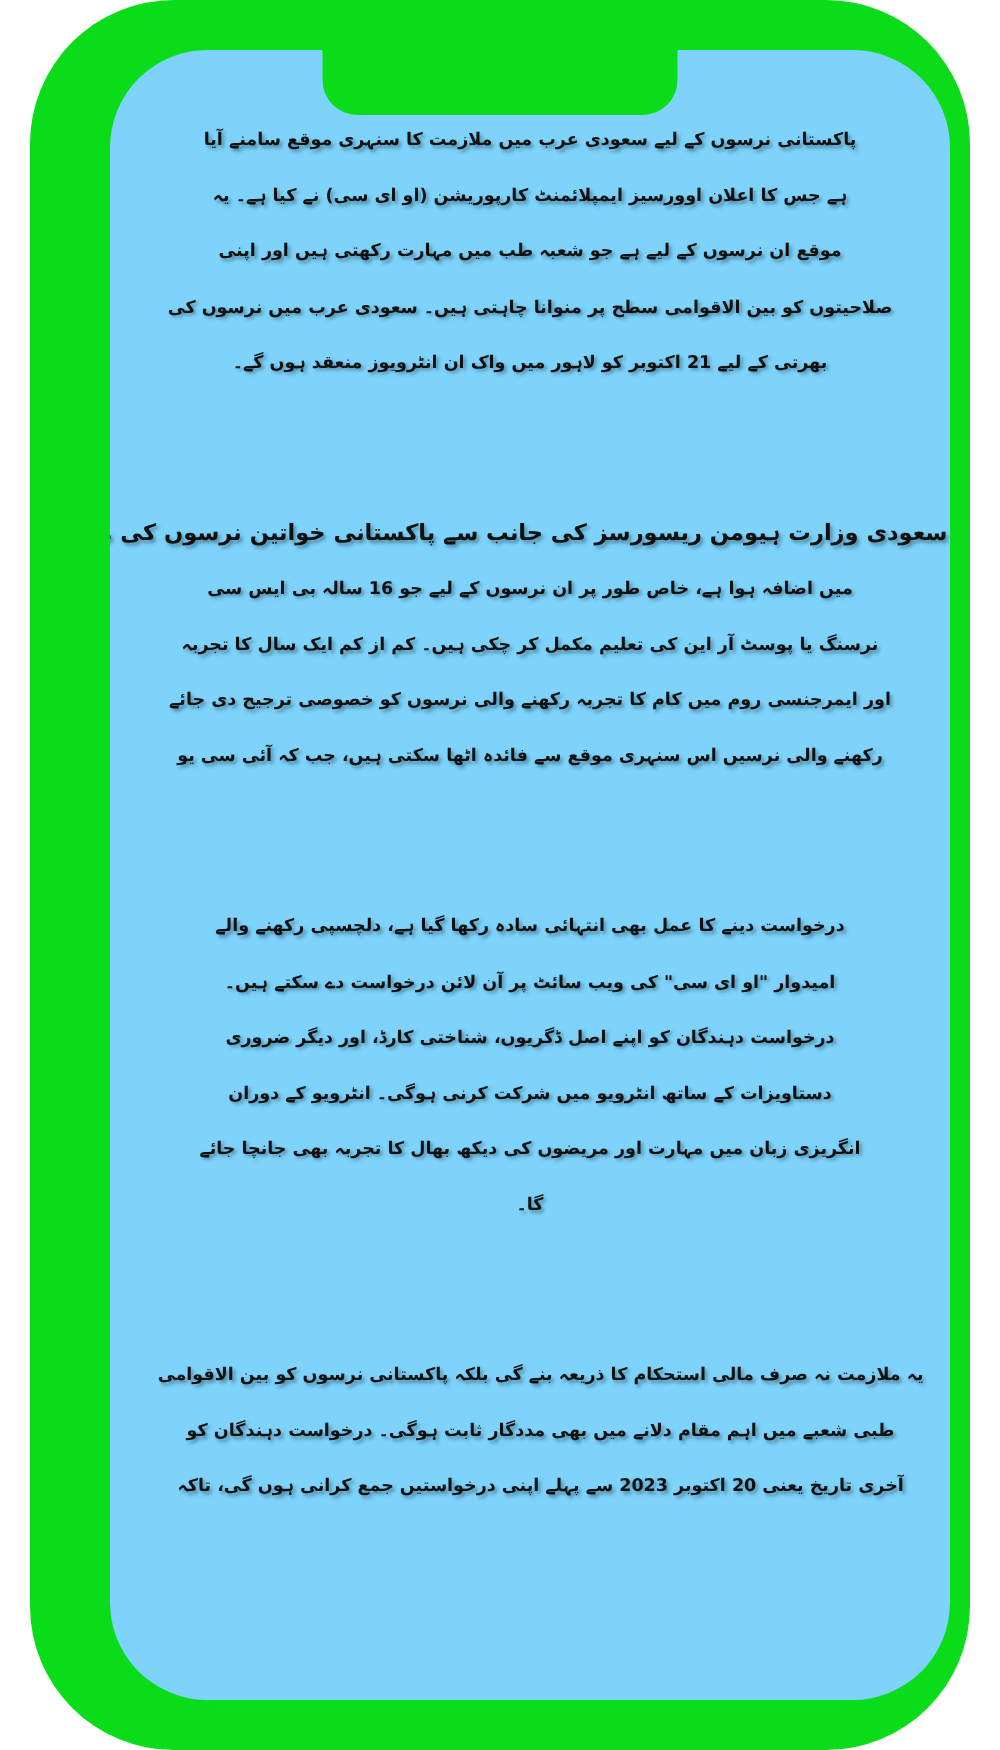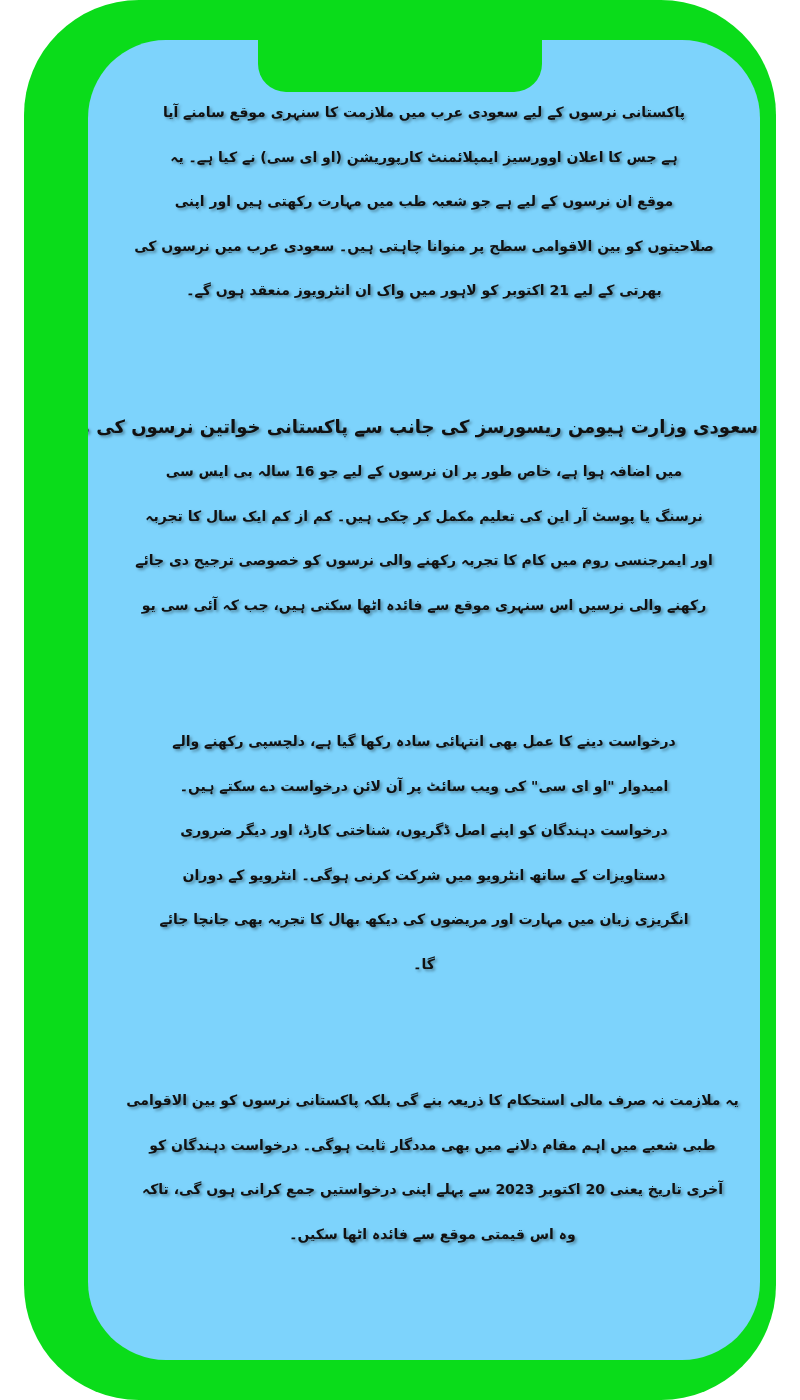--- a/index.html
+++ b/index.html
@@ -61,17 +61,16 @@
       <span class="line" style="font-size: 14px;">درخواست دہندگان کو اپنے اصل ڈگریوں، شناختی کارڈ، اور دیگر ضروری</span>
       <span class="line" style="font-size: 14px;">دستاویزات کے ساتھ انٹرویو میں شرکت کرنی ہوگی۔ انٹرویو کے دوران</span>
       <span class="line" style="font-size: 14px;">انگریزی زبان میں مہارت اور مریضوں کی دیکھ بھال کا تجربہ بھی جانچا جائے</span>
       <span class="line" style="font-size: 14px;">گا۔</span>
     </p>
 
     <p class="para">
       <span class="line" style="font-size: 14px;">یہ ملازمت نہ صرف مالی استحکام کا ذریعہ بنے گی بلکہ پاکستانی نرسوں کو بین الاقوامی</span>
       <span class="line" style="font-size: 14px;">طبی شعبے میں اہم مقام دلانے میں بھی مددگار ثابت ہوگی۔ درخواست دہندگان کو</span>
       <span class="line" style="font-size: 14px;">آخری تاریخ یعنی 20 اکتوبر 2023 سے پہلے اپنی درخواستیں جمع کرانی ہوں گی، تاکہ</span>
-      <span class="line" style="font-size: 14px;">وہ اس قیمتی موقع سے فائدہ اٹھا سکیں۔</span>
     </p>
 
   </div>
 </div>
 
 </body></html>

